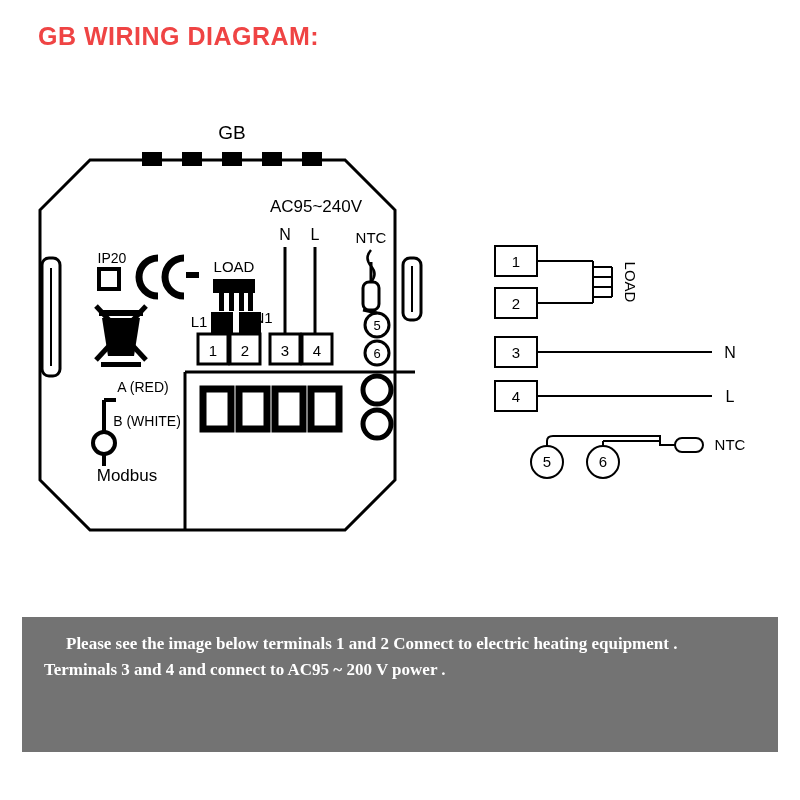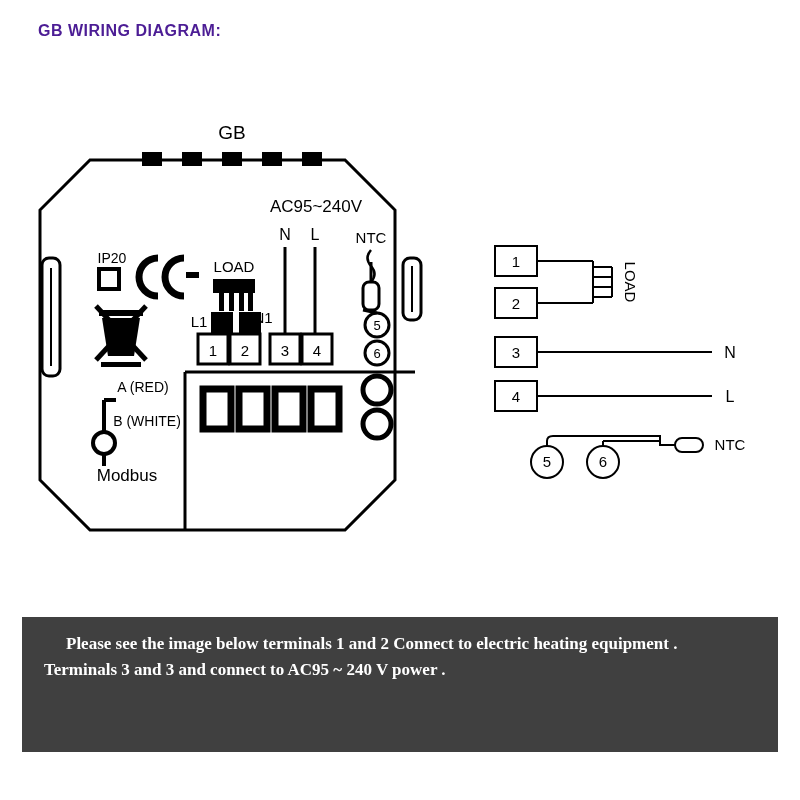--- a/index.html
+++ b/index.html
@@ -16,40 +16,40 @@
   }
   #page {
     position: relative;
     width: 800px;
     height: 800px;
   }
   .title {
     position: absolute;
     left: 38px;
     top: 22px;
-    font-size: 16px;
+    font-size: 25px;
     font-weight: bold;
-    color: #4c1d95;
+    color: #ef4444;
     letter-spacing: 0.5px;
     font-family: "Liberation Sans", sans-serif;
   }
   svg.diagram {
     position: absolute;
     left: 0;
     top: 0;
     width: 800px;
     height: 800px;
   }
   .note-box {
     position: absolute;
     left: 22px;
     top: 617px;
     width: 756px;
     height: 135px;
-    background: #404040;
+    background: #737373;
     box-sizing: border-box;
     padding: 14px 20px 0 22px;
   }
   .note-line {
     color: #ffffff;
     font-family: "Liberation Serif", serif;
     font-weight: bold;
     font-size: 17px;
     line-height: 26px;
     margin: 0;
@@ -220,16 +220,16 @@
       <line x1="660" y1="445" x2="675" y2="445" stroke="#000" stroke-width="2"></line>
       <g>
         <rect x="675" y="438" width="28" height="14" rx="7" fill="#ffffff" stroke="#000" stroke-width="2"></rect>
       </g>
       <text x="730" y="450" font-size="15" fill="#000" text-anchor="middle">NTC</text>
     </g>
   </svg>
 
   <div class="note-box">
     <p class="note-line first">Please see the image below terminals 1 and 2 Connect to electric heating equipment .</p>
-    <p class="note-line">Terminals 3 and 3 and connect to AC95 ~ 240 V power .</p>
+    <p class="note-line">Terminals 3 and 4 and connect to AC95 ~ 200 V power .</p>
   </div>
 
 </div>
 
 </body></html>

